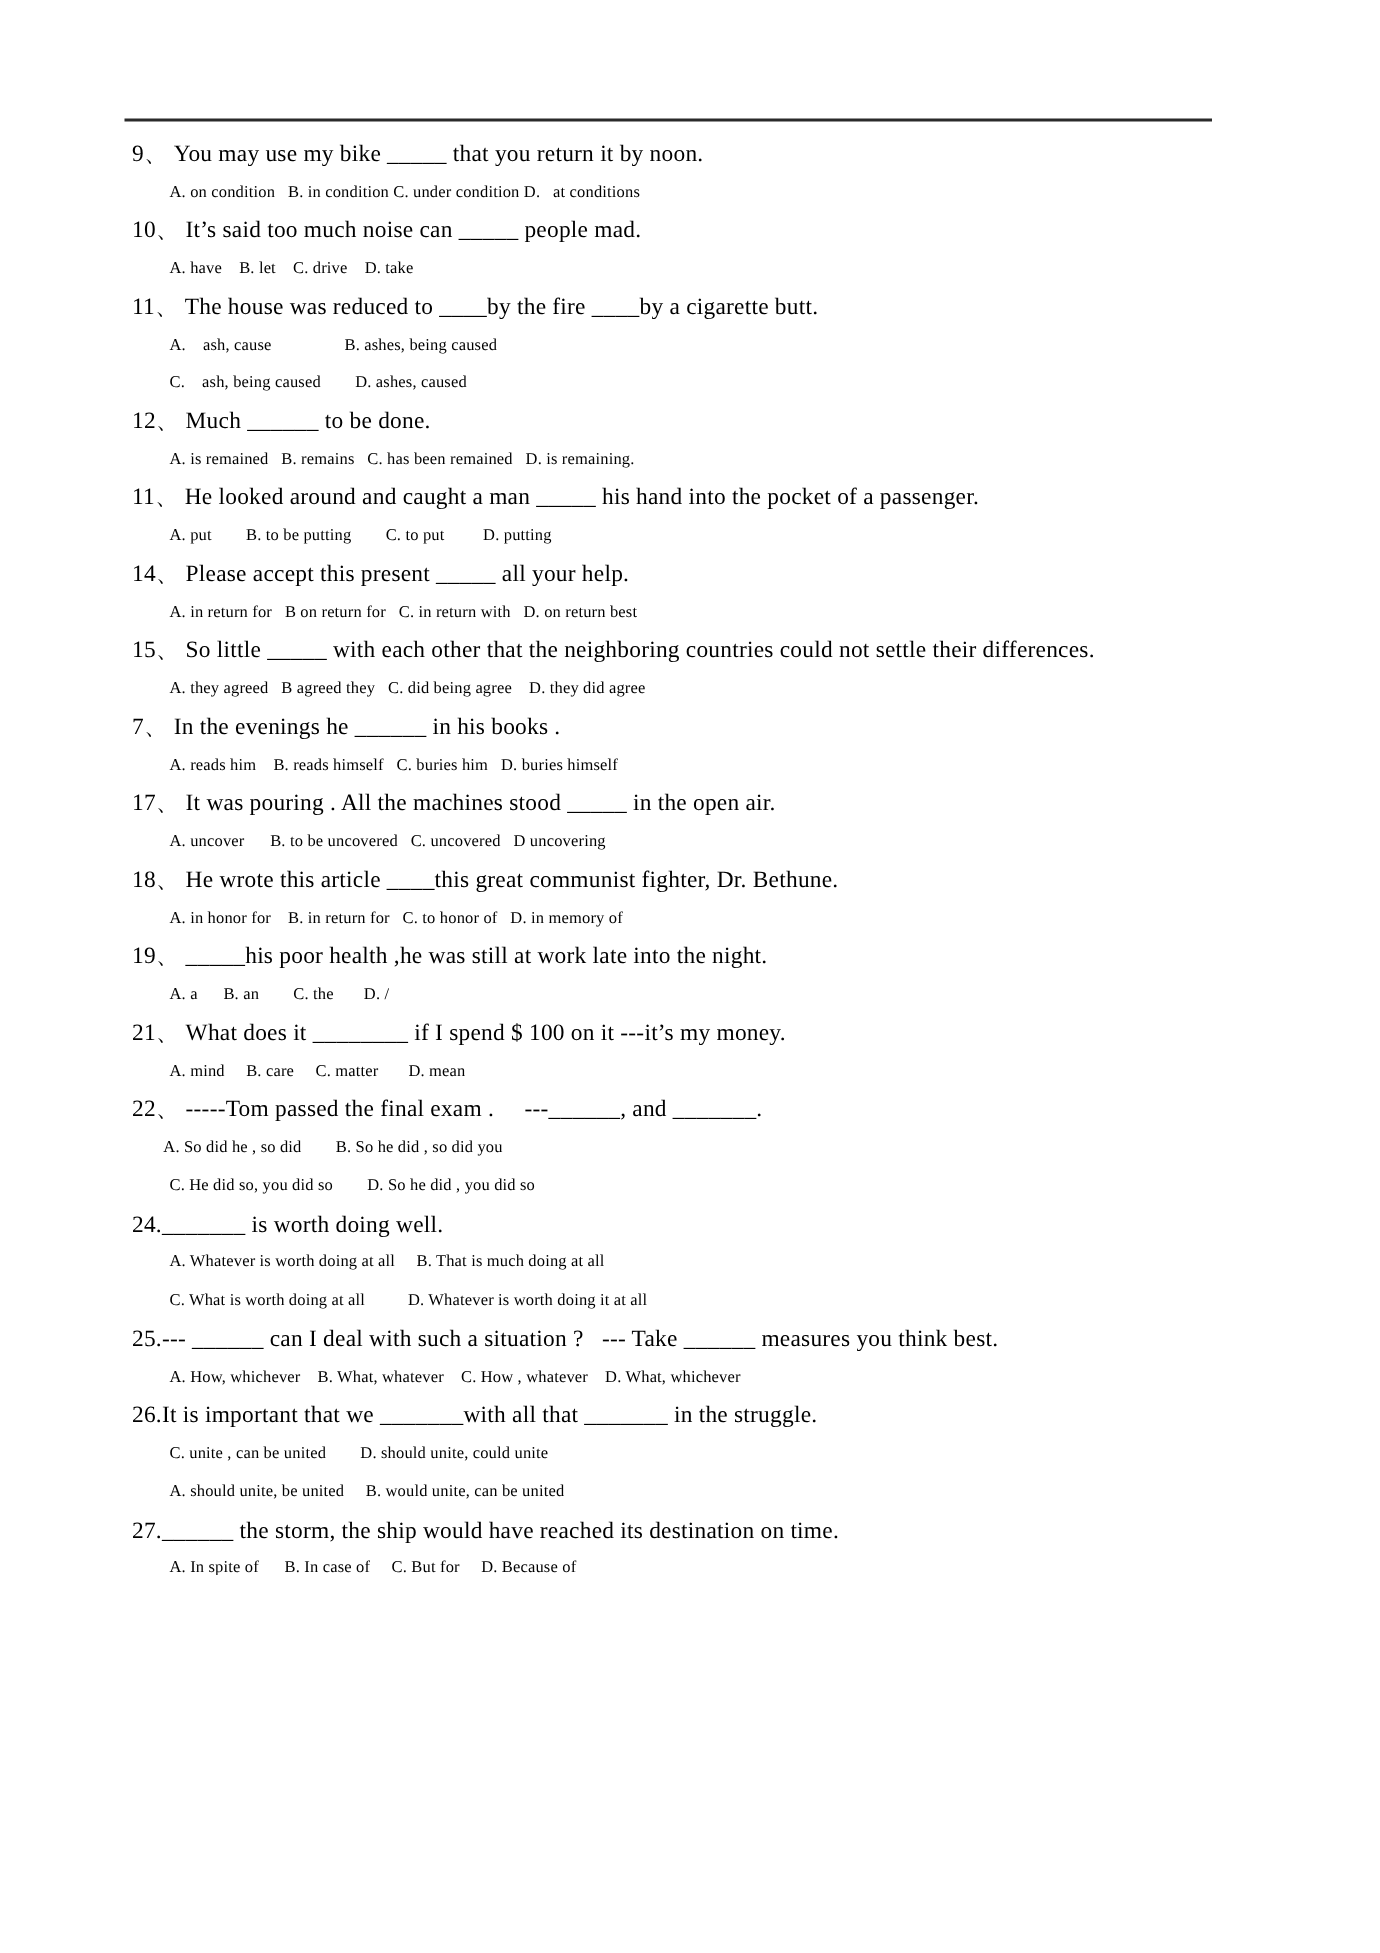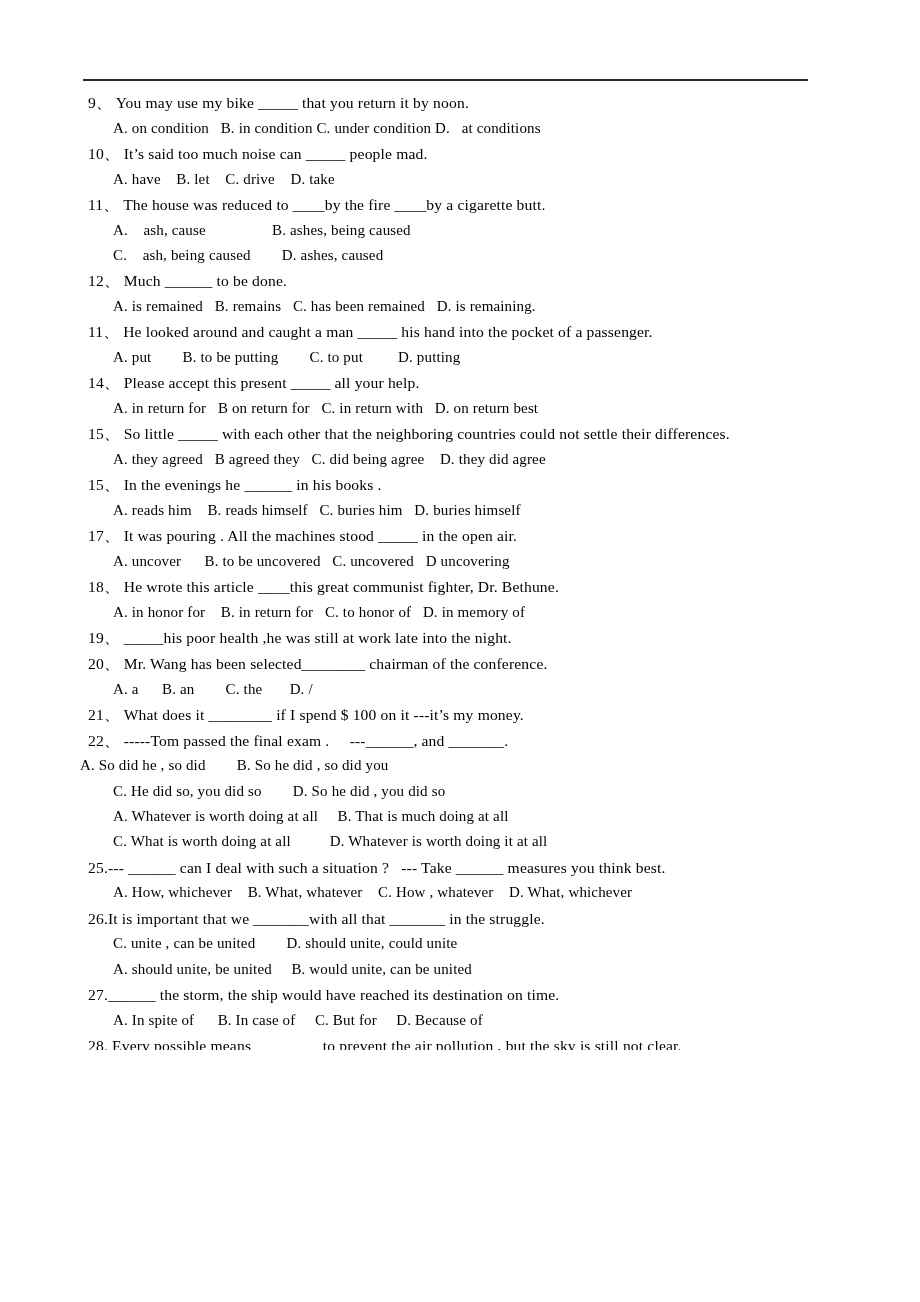--- a/index.html
+++ b/index.html
@@ -41,27 +41,27 @@
   }
   .stem {
     padding-left: 88px;
     font-size: 15.6px;
     line-height: 25.6px;
     white-space: pre-wrap;
     letter-spacing: 0.01em;
   }
   .opts {
     padding-left: 113px;
-    font-size: 15px;
+    font-size: 11px;
     line-height: 25.4px;
     white-space: pre-wrap;
     letter-spacing: 0.01em;
   }
   .opts.tight {
-    padding-left: 76px;
+    padding-left: 106px;
   }
 </style>
 </head>
 <body>
 
 <div class="page">
 
   <div class="header-rule"></div>
 
   <div class="content">
@@ -96,55 +96,56 @@
       <div class="stem">14、 Please accept this present _____ all your help.</div>
       <div class="opts">A. in return for   B on return for   C. in return with   D. on return best</div>
     </div>
 
     <div class="q-block">
       <div class="stem">15、 So little _____ with each other that the neighboring countries could not settle their differences.</div>
       <div class="opts">A. they agreed   B agreed they   C. did being agree    D. they did agree</div>
     </div>
 
     <div class="q-block">
-      <div class="stem">15、 In the evenings he ______ in his books .</div>
+      <div class="stem">7、 In the evenings he ______ in his books .</div>
       <div class="opts">A. reads him    B. reads himself   C. buries him   D. buries himself</div>
     </div>
 
     <div class="q-block">
       <div class="stem">17、 It was pouring . All the machines stood _____ in the open air.</div>
       <div class="opts">A. uncover      B. to be uncovered   C. uncovered   D uncovering</div>
     </div>
 
     <div class="q-block">
       <div class="stem">18、 He wrote this article ____this great communist fighter, Dr. Bethune.</div>
       <div class="opts">A. in honor for    B. in return for   C. to honor of   D. in memory of</div>
     </div>
 
     <div class="q-block">
       <div class="stem">19、 _____his poor health ,he was still at work late into the night.</div>
     </div>
 
     <div class="q-block">
-      <div class="stem">20、 Mr. Wang has been selected________ chairman of the conference.</div>
       <div class="opts">A. a      B. an        C. the       D. /</div>
     </div>
 
     <div class="q-block">
       <div class="stem">21、 What does it ________ if I spend $ 100 on it ---it’s my money.</div>
+      <div class="opts">A. mind     B. care     C. matter       D. mean</div>
     </div>
 
     <div class="q-block">
       <div class="stem">22、 -----Tom passed the final exam .     ---______, and _______.</div>
       <div class="opts tight"> A. So did he , so did        B. So he did , so did you</div>
       <div class="opts">C. He did so, you did so        D. So he did , you did so</div>
     </div>
 
 
     <div class="q-block">
+      <div class="stem">24._______ is worth doing well.</div>
       <div class="opts">A. Whatever is worth doing at all     B. That is much doing at all</div>
       <div class="opts">C. What is worth doing at all          D. Whatever is worth doing it at all</div>
     </div>
 
     <div class="q-block">
       <div class="stem">25.--- ______ can I deal with such a situation ?   --- Take ______ measures you think best.</div>
       <div class="opts">A. How, whichever    B. What, whatever    C. How , whatever    D. What, whichever</div>
     </div>
 
     <div class="q-block">

